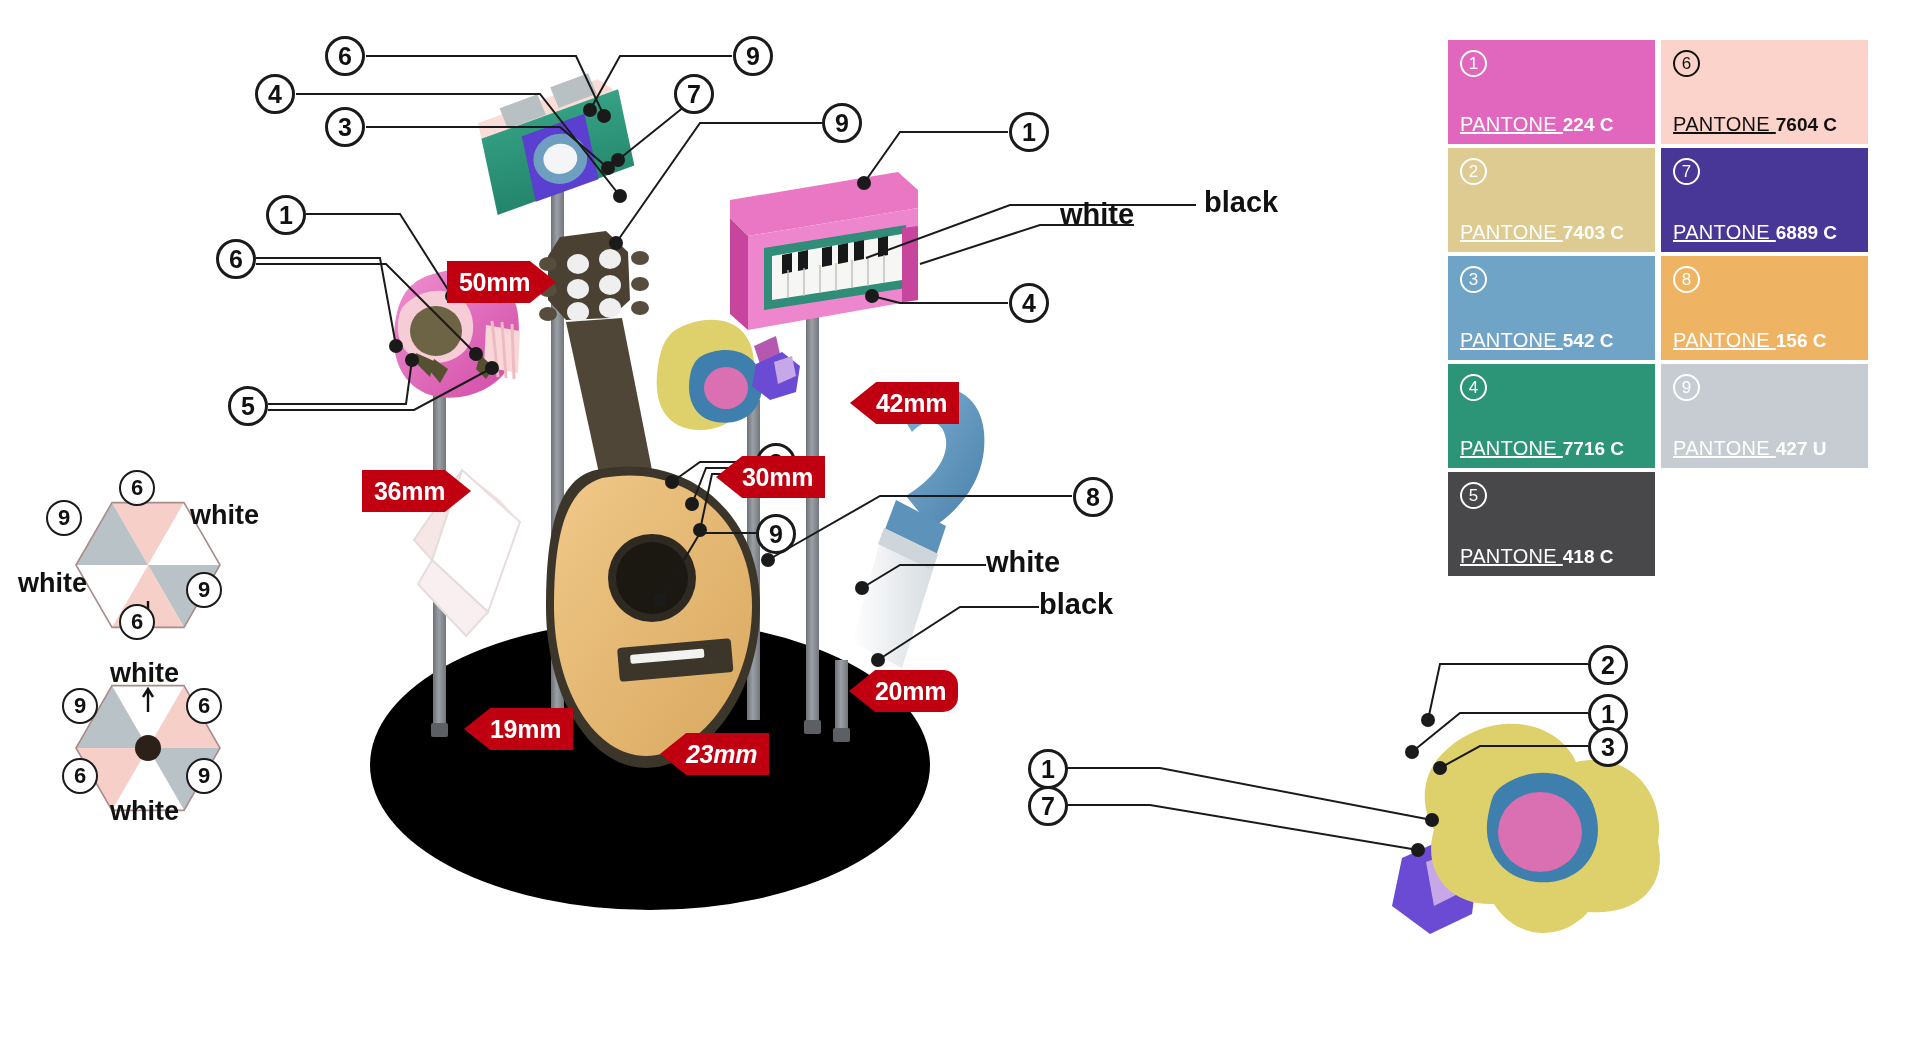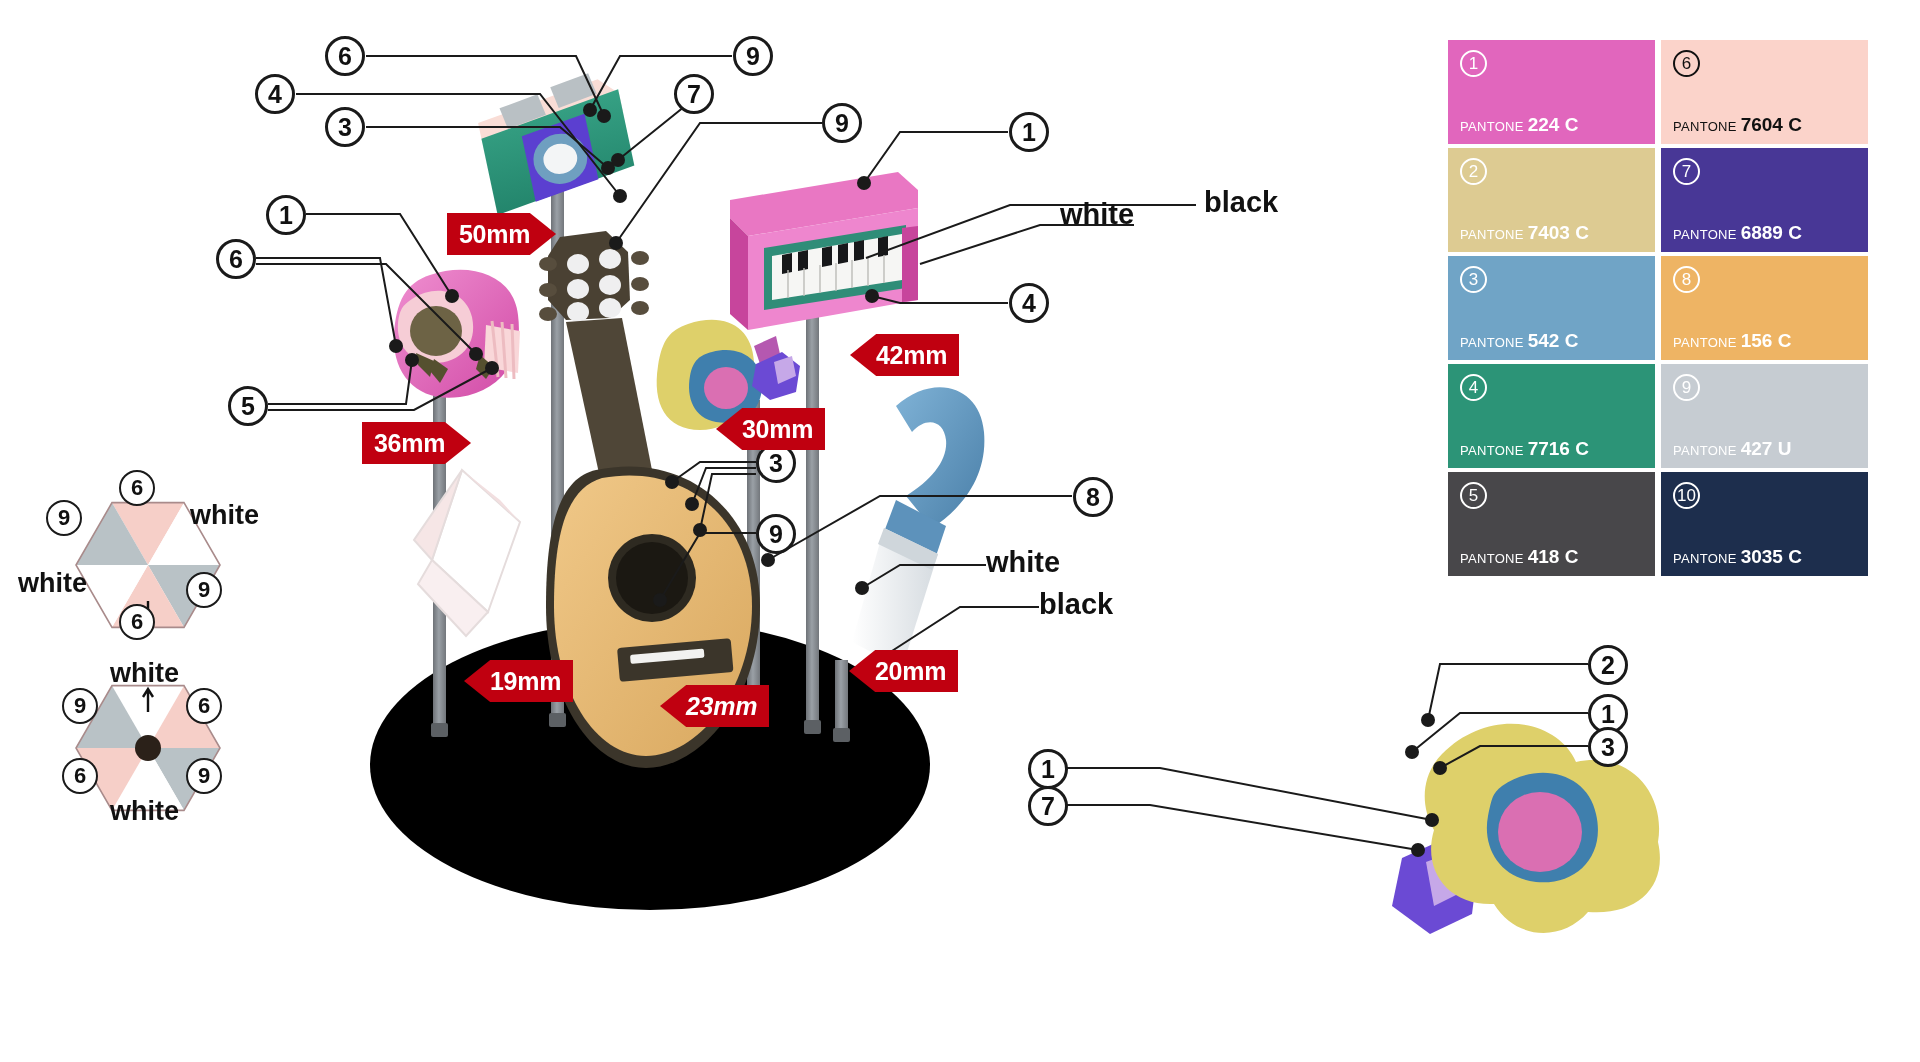--- a/index.html
+++ b/index.html
@@ -24,20 +24,21 @@
   }
   .cnum.sm{ width:36px; height:36px; border-width:2.5px; font-size:22px; }
 
   
   .mmbadge{
     position:absolute; height:42px; background:#c00010;
     display:flex; align-items:center; justify-content:center;
     color:#fff; font-weight:bold; font-size:25px; letter-spacing:-0.3px;
     padding:0 12px; z-index:45;
     font-family:"Liberation Sans", sans-serif;
+    margin-top:48px;
   }
   .mmbadge.right{ clip-path: polygon(0 0, 76% 0, 100% 50%, 76% 100%, 0 100%); padding-right:26px;}
   .mmbadge.left { clip-path: polygon(24% 0, 100% 0, 100% 100%, 24% 100%, 0 50%); padding-left:26px;}
 
   
   .tlabel{
     position:absolute; font-weight:bold; color:#111; font-size:29px;
     font-family:"Liberation Sans", sans-serif; white-space:nowrap; z-index:40;
   }
 
@@ -58,21 +59,21 @@
     border:2.2px solid currentColor;
     display:flex; align-items:center; justify-content:center;
     font-size:17px; font-weight:500; line-height:1;
     font-family:"Liberation Sans", sans-serif;
   }
   .swatch .pn{
     position:absolute; left:12px; bottom:8px;
     font-size:19px; font-weight:bold; white-space:nowrap;
     font-family:"Liberation Sans", sans-serif;
   }
-  .swatch .pn .pfx{ font-size:13px; font-weight:normal; letter-spacing:.3px; }
+  .swatch .pn .pfx{ font-size:20px; font-weight:normal; letter-spacing:.3px;text-decoration:underline; }
 
   
   .hexwrap{ position:absolute; z-index:25; }
   .hexdot{ position:absolute; width:26px; height:26px; border-radius:50%;
            background:#2b2119; left:50%; top:50%; transform:translate(-50%,-50%); }
 
   
   #scene{ position:absolute; left:0; top:0; width:1450px; height:1062px; z-index:10; }
   .floor{
     position:absolute; left:370px; top:620px; width:560px; height:290px;
@@ -307,21 +308,21 @@
       <ellipse cx="210" cy="142" rx="42" ry="40" fill="#da6fb2"></ellipse>
     </g>
   </svg>
 
 <div class="mmbadge right" style="left: 447px; top: 213px;">50mm</div>
     <div class="mmbadge right" style="left: 362px; top: 422px;">36mm</div>
     <div class="mmbadge left" style="left: 716px; top: 408px;">30mm</div>
     <div class="mmbadge left" style="left: 850px; top: 334px; text-align: right;">42mm</div>
     <div class="mmbadge left" style="left: 464px; top: 660px;">19mm</div>
     <div class="mmbadge left" style="left: 660px; top: 685px; font-style: italic;">23mm</div>
-    <div class="mmbadge left" style="left: 849px; top: 650px;">20mm</div>
+    <div class="mmbadge left" style="left: 849px; top: 622px; border-radius: 15px;">20mm</div>
     <div class="cnum" style="left: 325px; top: 36px;">6</div>
     <div class="cnum" style="left: 733px; top: 36px;">9</div>
     <div class="cnum" style="left: 255px; top: 74px;">4</div>
     <div class="cnum" style="left: 674px; top: 74px;">7</div>
     <div class="cnum" style="left: 325px; top: 107px;">3</div>
     <div class="cnum" style="left: 822px; top: 103px;">9</div>
     <div class="cnum" style="left: 1009px; top: 112px;">1</div>
     <div class="cnum" style="left: 266px; top: 195px;">1</div>
     <div class="cnum" style="left: 216px; top: 239px;">6</div>
     <div class="cnum" style="left: 1009px; top: 283px;">4</div>
@@ -402,17 +403,13 @@
       <div class="pn"><span class="pfx">PANTONE </span><span>7716 C</span></div>
     </div>
     <div class="swatch" style="background: rgb(198, 204, 210); color: rgb(255, 255, 255);">
       <div class="sn">9</div>
       <div class="pn"><span class="pfx">PANTONE </span><span>427 U</span></div>
     </div>
     <div class="swatch" style="background: rgb(72, 71, 74); color: rgb(255, 255, 255);">
       <div class="sn">5</div>
       <div class="pn"><span class="pfx">PANTONE </span><span>418 C</span></div>
     </div>
-    <div class="swatch" style="background: rgb(29, 46, 77); color: rgb(255, 255, 255);">
-      <div class="sn">10</div>
-      <div class="pn"><span class="pfx">PANTONE </span><span>3035 C</span></div>
-    </div>
   </div>
 
 </body></html>

